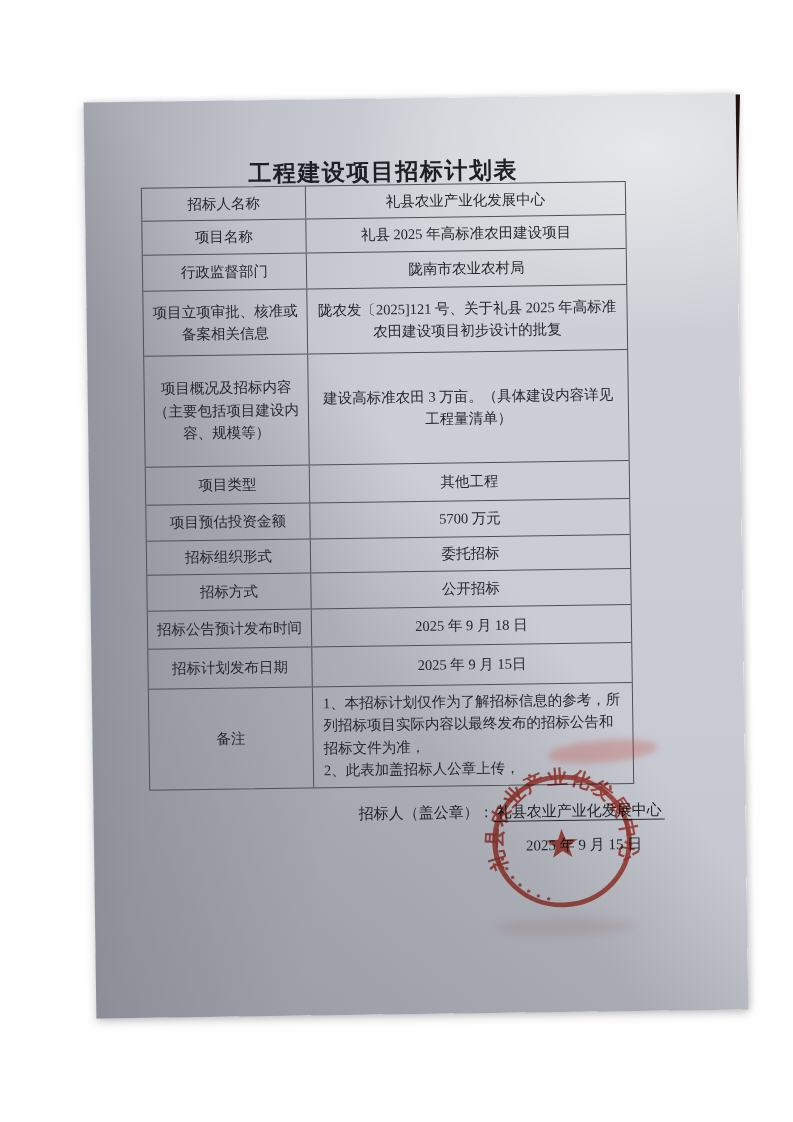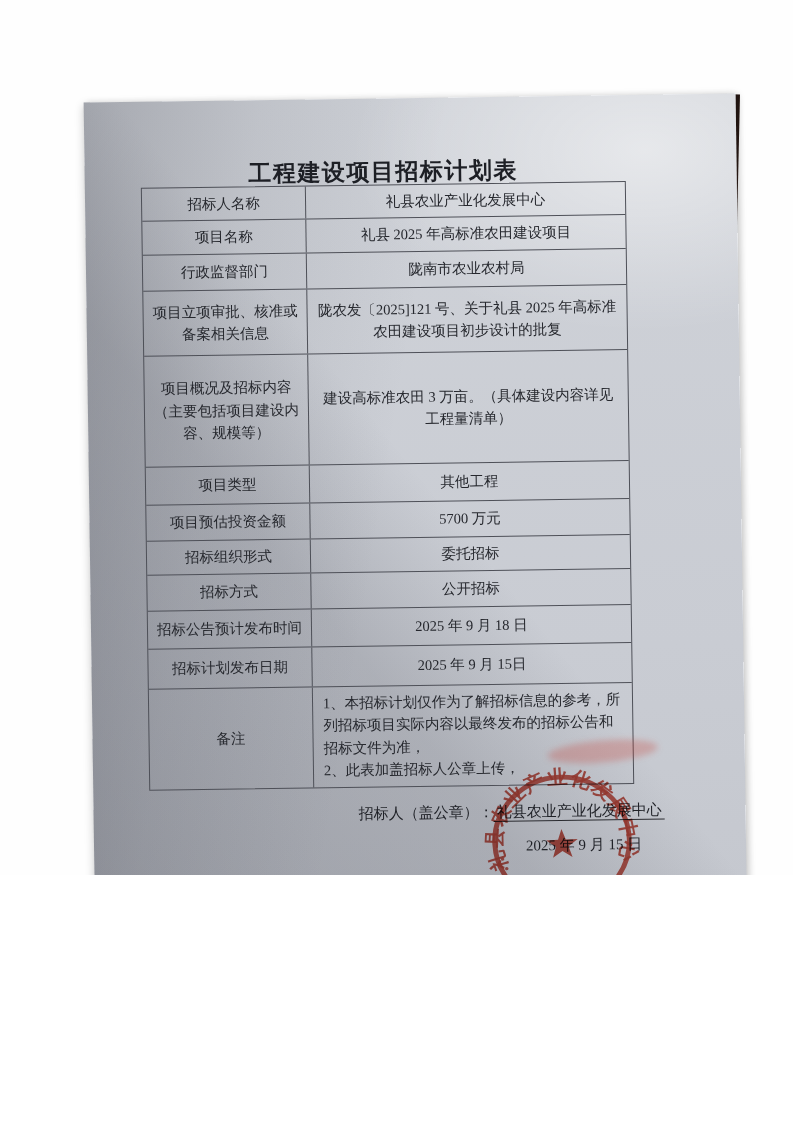--- a/index.html
+++ b/index.html
@@ -1,17 +1,17 @@
 <!DOCTYPE html>
 <html style="--stamp-color: #c0392b;"><head>
 <meta charset="utf-8">
 <style>
   html,body{margin:0;padding:0;background:#ffffff;}
   .photo{
-    position:relative;width:793px;height:875px;overflow:hidden;
+    position:relative;width:793px;height:1122px;overflow:hidden;
     background:#fefefe;
     font-family:"Liberation Serif","DejaVu Serif",serif;
     color:#23252b;
   }
   
   .desk-edge{
     position:absolute;left:722px;top:94px;width:18px;height:914px;
     transform:rotate(1.3deg);transform-origin:top left;
     background:linear-gradient(180deg,#241612 0%,#3c251c 30%,#46291e 70%,#2e1a14 100%);
   }

